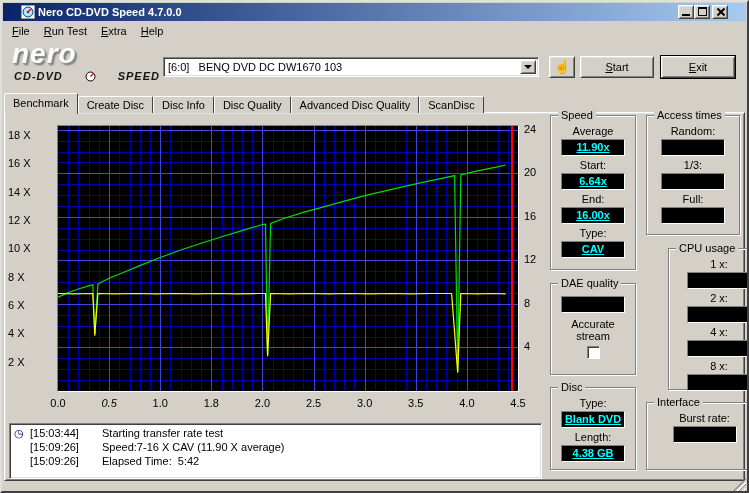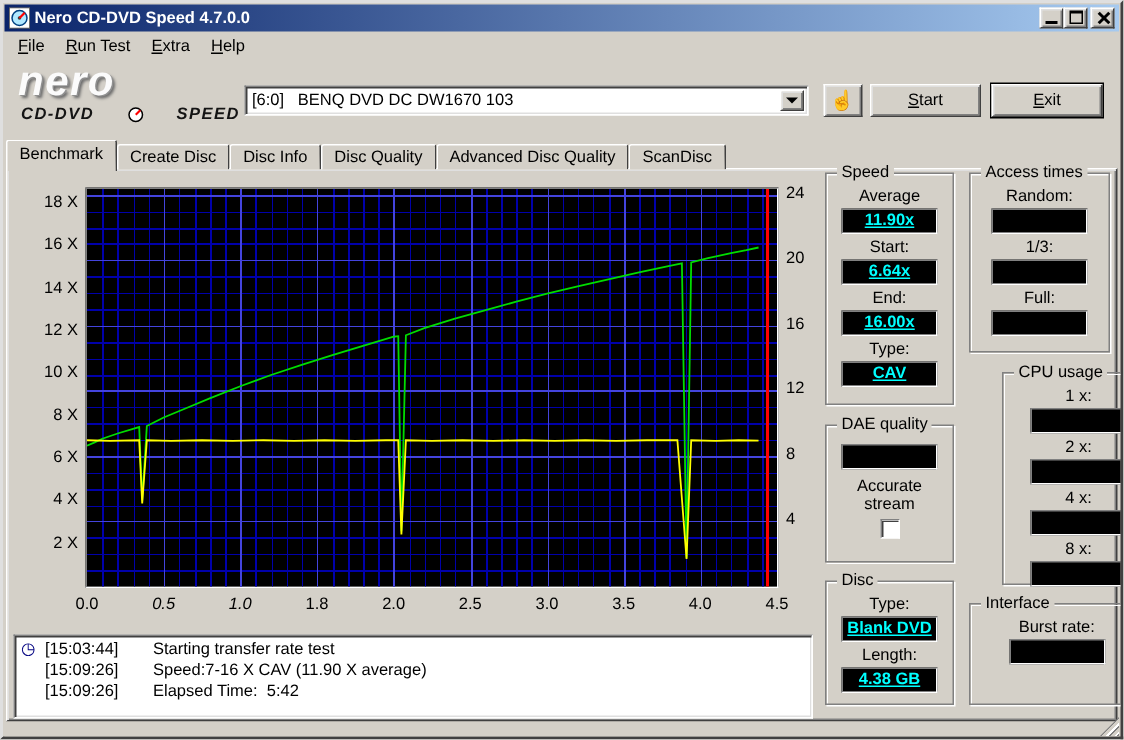--- a/index.html
+++ b/index.html
@@ -5,21 +5,21 @@
   html,body{margin:0;padding:0;background:#fff;}
   *{box-sizing:border-box;}
   .window{
     position:relative;width:749px;height:493px;background:#d4d0c8;
     border:2px solid;border-color:#dfdfdf #404040 #404040 #dfdfdf;
     font-family:"Liberation Sans",sans-serif;font-size:11px;color:#000;overflow:hidden;
   }
   
   .titlebar{position:absolute;left:1px;top:1px;right:1px;height:18px;
     background:linear-gradient(90deg,#0a246a,#a6caf0);
-    display:flex;align-items:center;padding:0 3px;}
+    display:flex;align-items:center;padding:0 18px;}
   .title-text{color:#fff;font-weight:bold;margin-left:3px;white-space:nowrap;}
   .tb-btns{margin-left:auto;display:flex;}
   .tbtn{width:16px;height:14px;padding:0;margin:0;background:#d4d0c8;
     border:1px solid;border-color:#fff #404040 #404040 #fff;
     box-shadow:inset 1px 1px 0 #dfdfdf,inset -1px -1px 0 #808080;
     display:flex;justify-content:center;align-items:flex-start;}
   .tbtn.close{margin-left:2px;}
   .glyph-min{width:8px;height:2px;background:#000;margin-top:8px;}
   .glyph-max{width:9px;height:9px;border:1px solid #000;border-top-width:2px;margin-top:1px;}
   .glyph-close{position:relative;width:9px;height:10px;margin-top:1px;}
@@ -60,21 +60,21 @@
   .tab.active{height:21px;line-height:19px;position:relative;z-index:4;margin-bottom:-1px;}
   
   .pane{position:absolute;left:2px;top:110px;width:741px;height:369px;background:#d4d0c8;
     border:1px solid;border-color:#fff #404040 #404040 #fff;
     box-shadow:inset 1px 1px 0 #dfdfdf,inset -1px -1px 0 #808080;}
   
   .chart-wrap{position:absolute;left:3px;top:0;width:538px;height:304px;}
   .plot{position:absolute;left:49px;top:12px;width:462px;height:267px;
     border:1px solid;border-color:#808080 #fff #fff #808080;background:#000;}
   .tick{position:absolute;font-size:11px;color:#000;}
-  .tick-left{text-align:right;}
+  .tick-left{}
   .tick-bottom{text-align:center;}
   
   .group{position:absolute;border:1px solid #808080;
     box-shadow:1px 1px 0 #fff,inset 1px 1px 0 #fff;
     padding-top:6px;text-align:center;}
   .legend{position:absolute;top:-7px;left:7px;background:#d4d0c8;padding:0 3px;line-height:12px;}
   .g-speed{left:545px;top:2px;width:86px;height:155px;}
   .g-access{left:641px;top:2px;width:94px;height:120px;}
   .g-dae{left:545px;top:170px;width:86px;height:92px;}
   .g-cpu{left:663px;top:135px;width:102px;height:142px;}
@@ -269,21 +269,21 @@
         <div class="tick tick-left" style="left: 0px; top: 214.316px; width: 44px;">4 X</div>
         <div class="tick tick-left" style="left: 0px; top: 242.658px; width: 44px;">2 X</div>
         <div class="tick tick-right" style="left: 516px; top: 9.80903px; width: 24px;">24</div>
         <div class="tick tick-right" style="left: 516px; top: 53.3409px; width: 24px;">20</div>
         <div class="tick tick-right" style="left: 516px; top: 96.8727px; width: 24px;">16</div>
         <div class="tick tick-right" style="left: 516px; top: 140.405px; width: 24px;">12</div>
         <div class="tick tick-right" style="left: 516px; top: 183.936px; width: 24px;">8</div>
         <div class="tick tick-right" style="left: 516px; top: 227.468px; width: 24px;">4</div>
         <div class="tick tick-bottom" style="left: 36px; top: 284px; width: 28px;">0.0</div>
         <div class="tick tick-bottom" style="left: 87.1111px; top: 284px; width: 28px; font-style: italic;">0.5</div>
-        <div class="tick tick-bottom" style="left: 138.222px; top: 284px; width: 28px; font-style: italic;">1.0</div>
+        <div class="tick tick-bottom" style="left: 138.222px; top: 284px; width: 28px;">1.0</div>
         <div class="tick tick-bottom" style="left: 189.333px; top: 284px; width: 28px;">1.8</div>
         <div class="tick tick-bottom" style="left: 240.444px; top: 284px; width: 28px;">2.0</div>
         <div class="tick tick-bottom" style="left: 291.556px; top: 284px; width: 28px;">2.5</div>
         <div class="tick tick-bottom" style="left: 342.667px; top: 284px; width: 28px;">3.0</div>
         <div class="tick tick-bottom" style="left: 393.778px; top: 284px; width: 28px;">3.5</div>
         <div class="tick tick-bottom" style="left: 444.889px; top: 284px; width: 28px;">4.0</div>
         <div class="tick tick-bottom" style="left: 496px; top: 284px; width: 28px;">4.5</div>
       </div>
 
     <div class="group g-speed">

